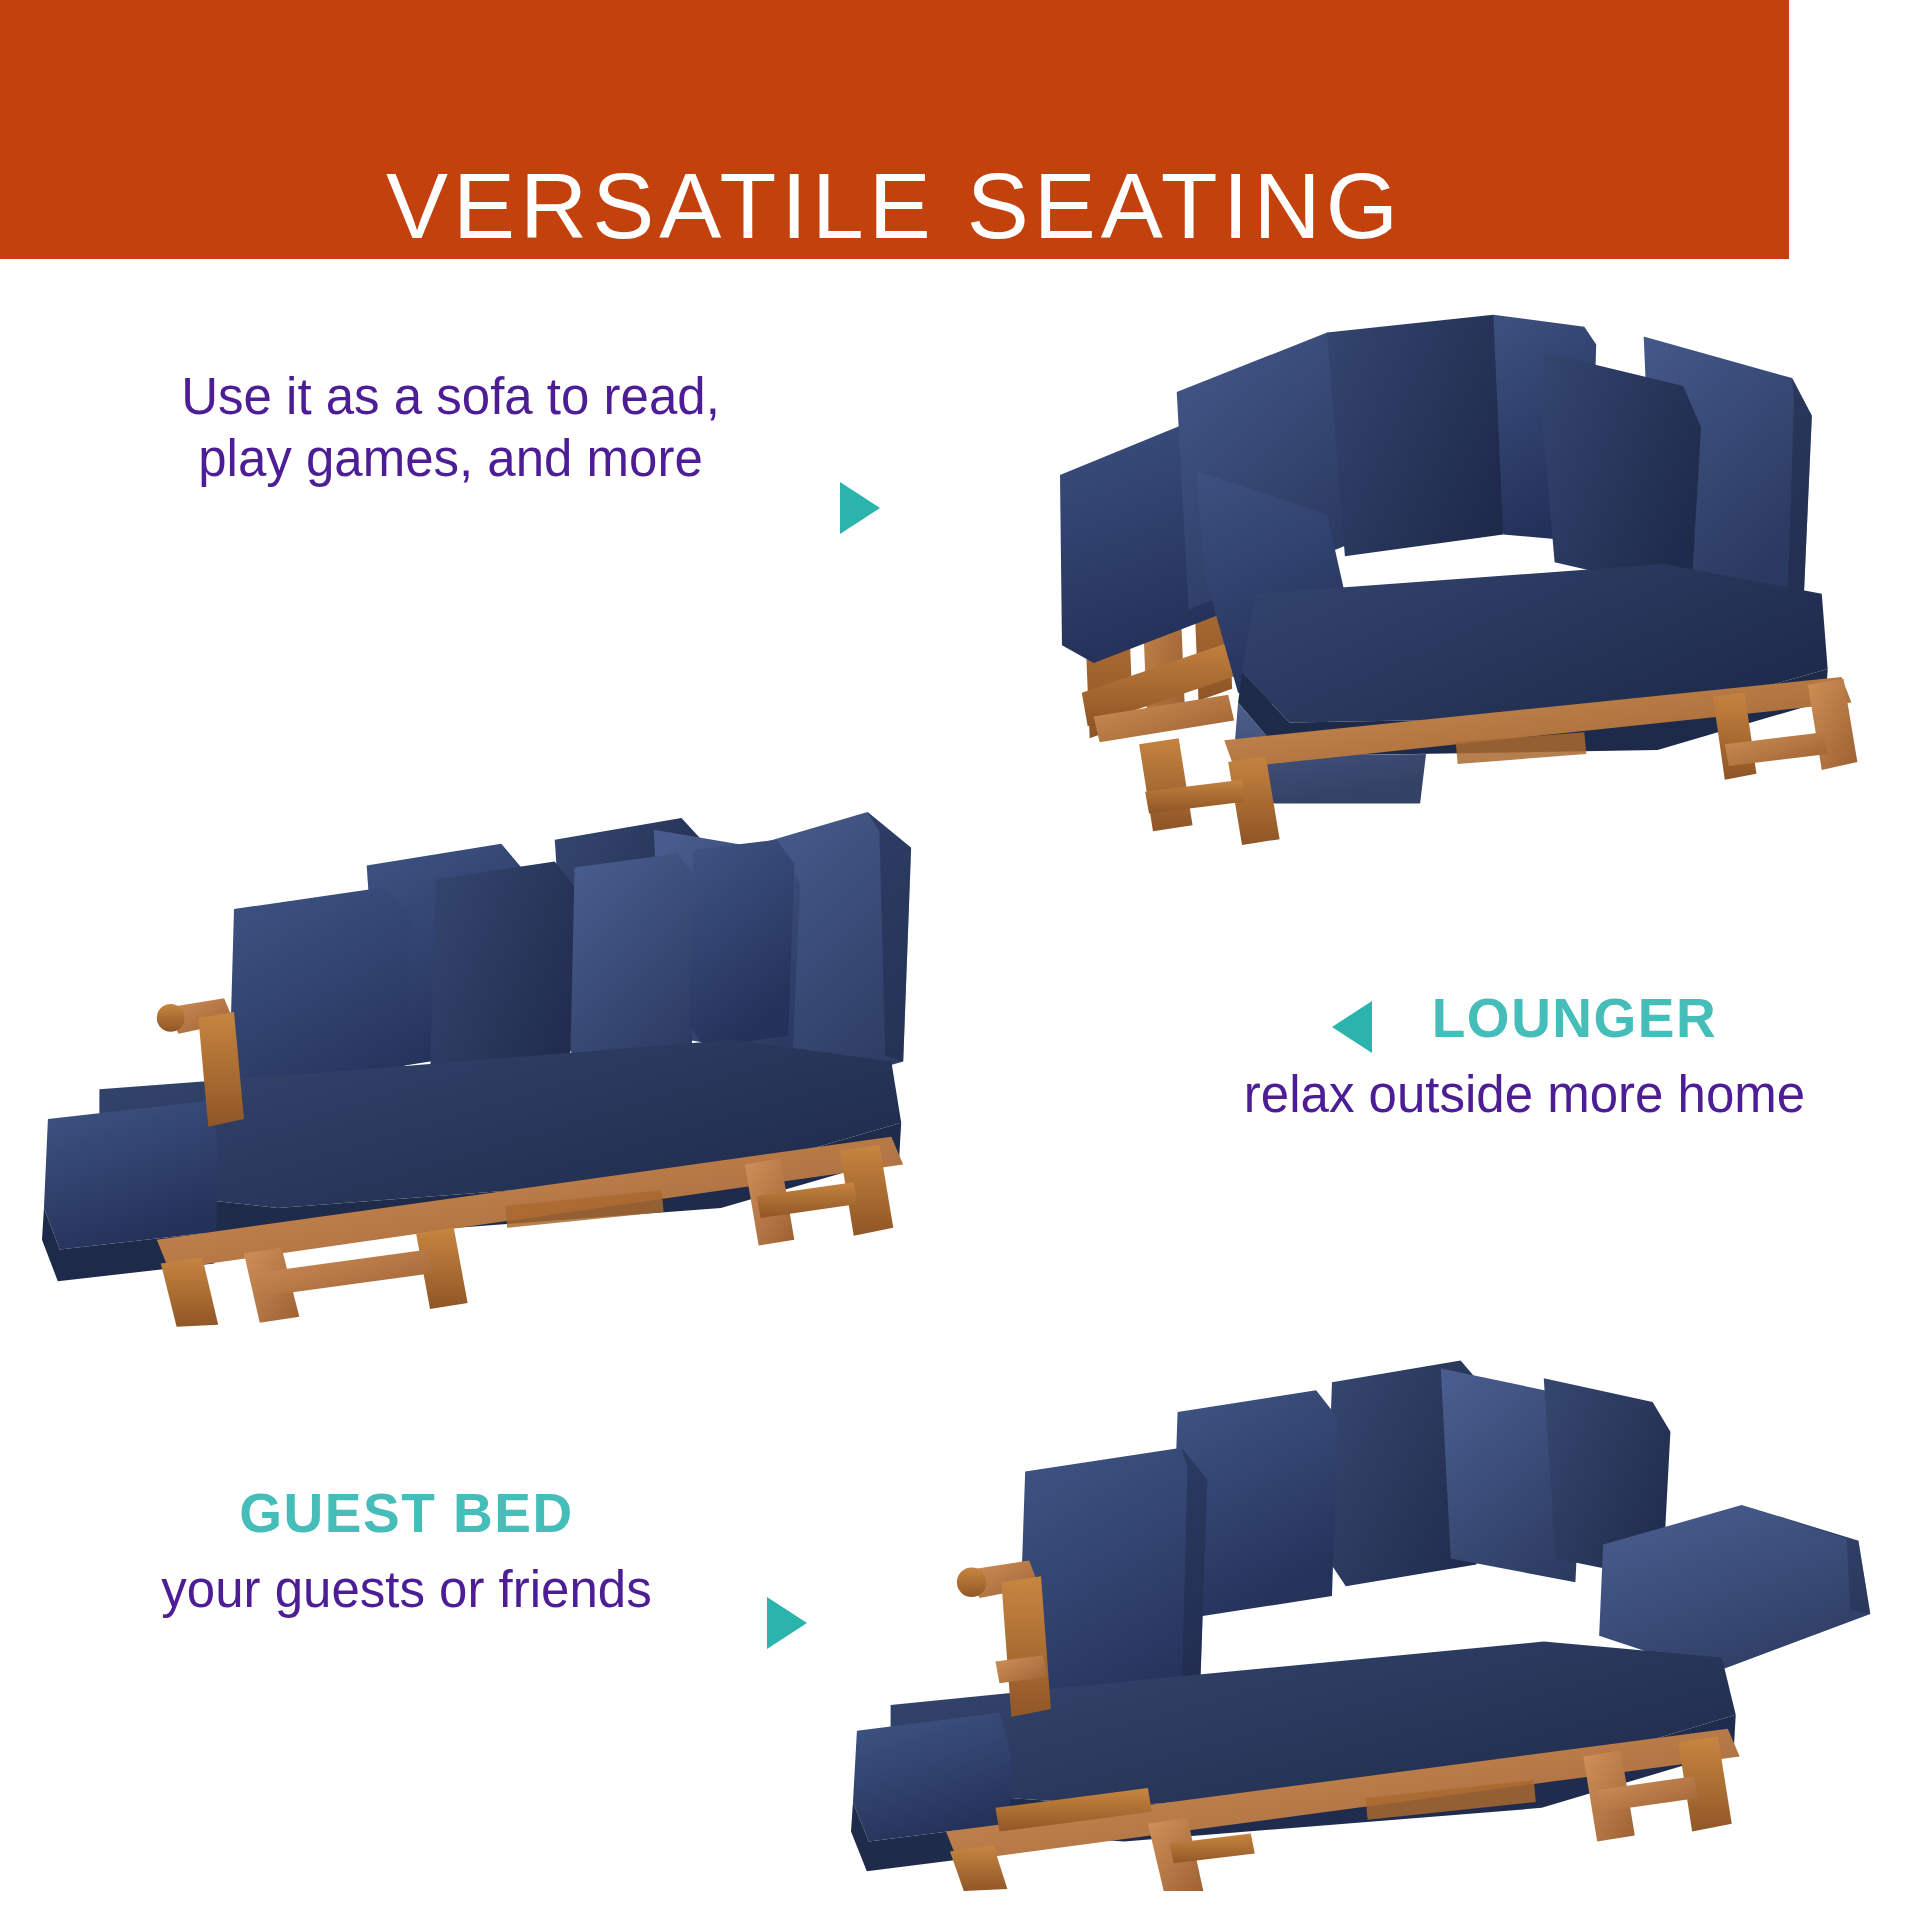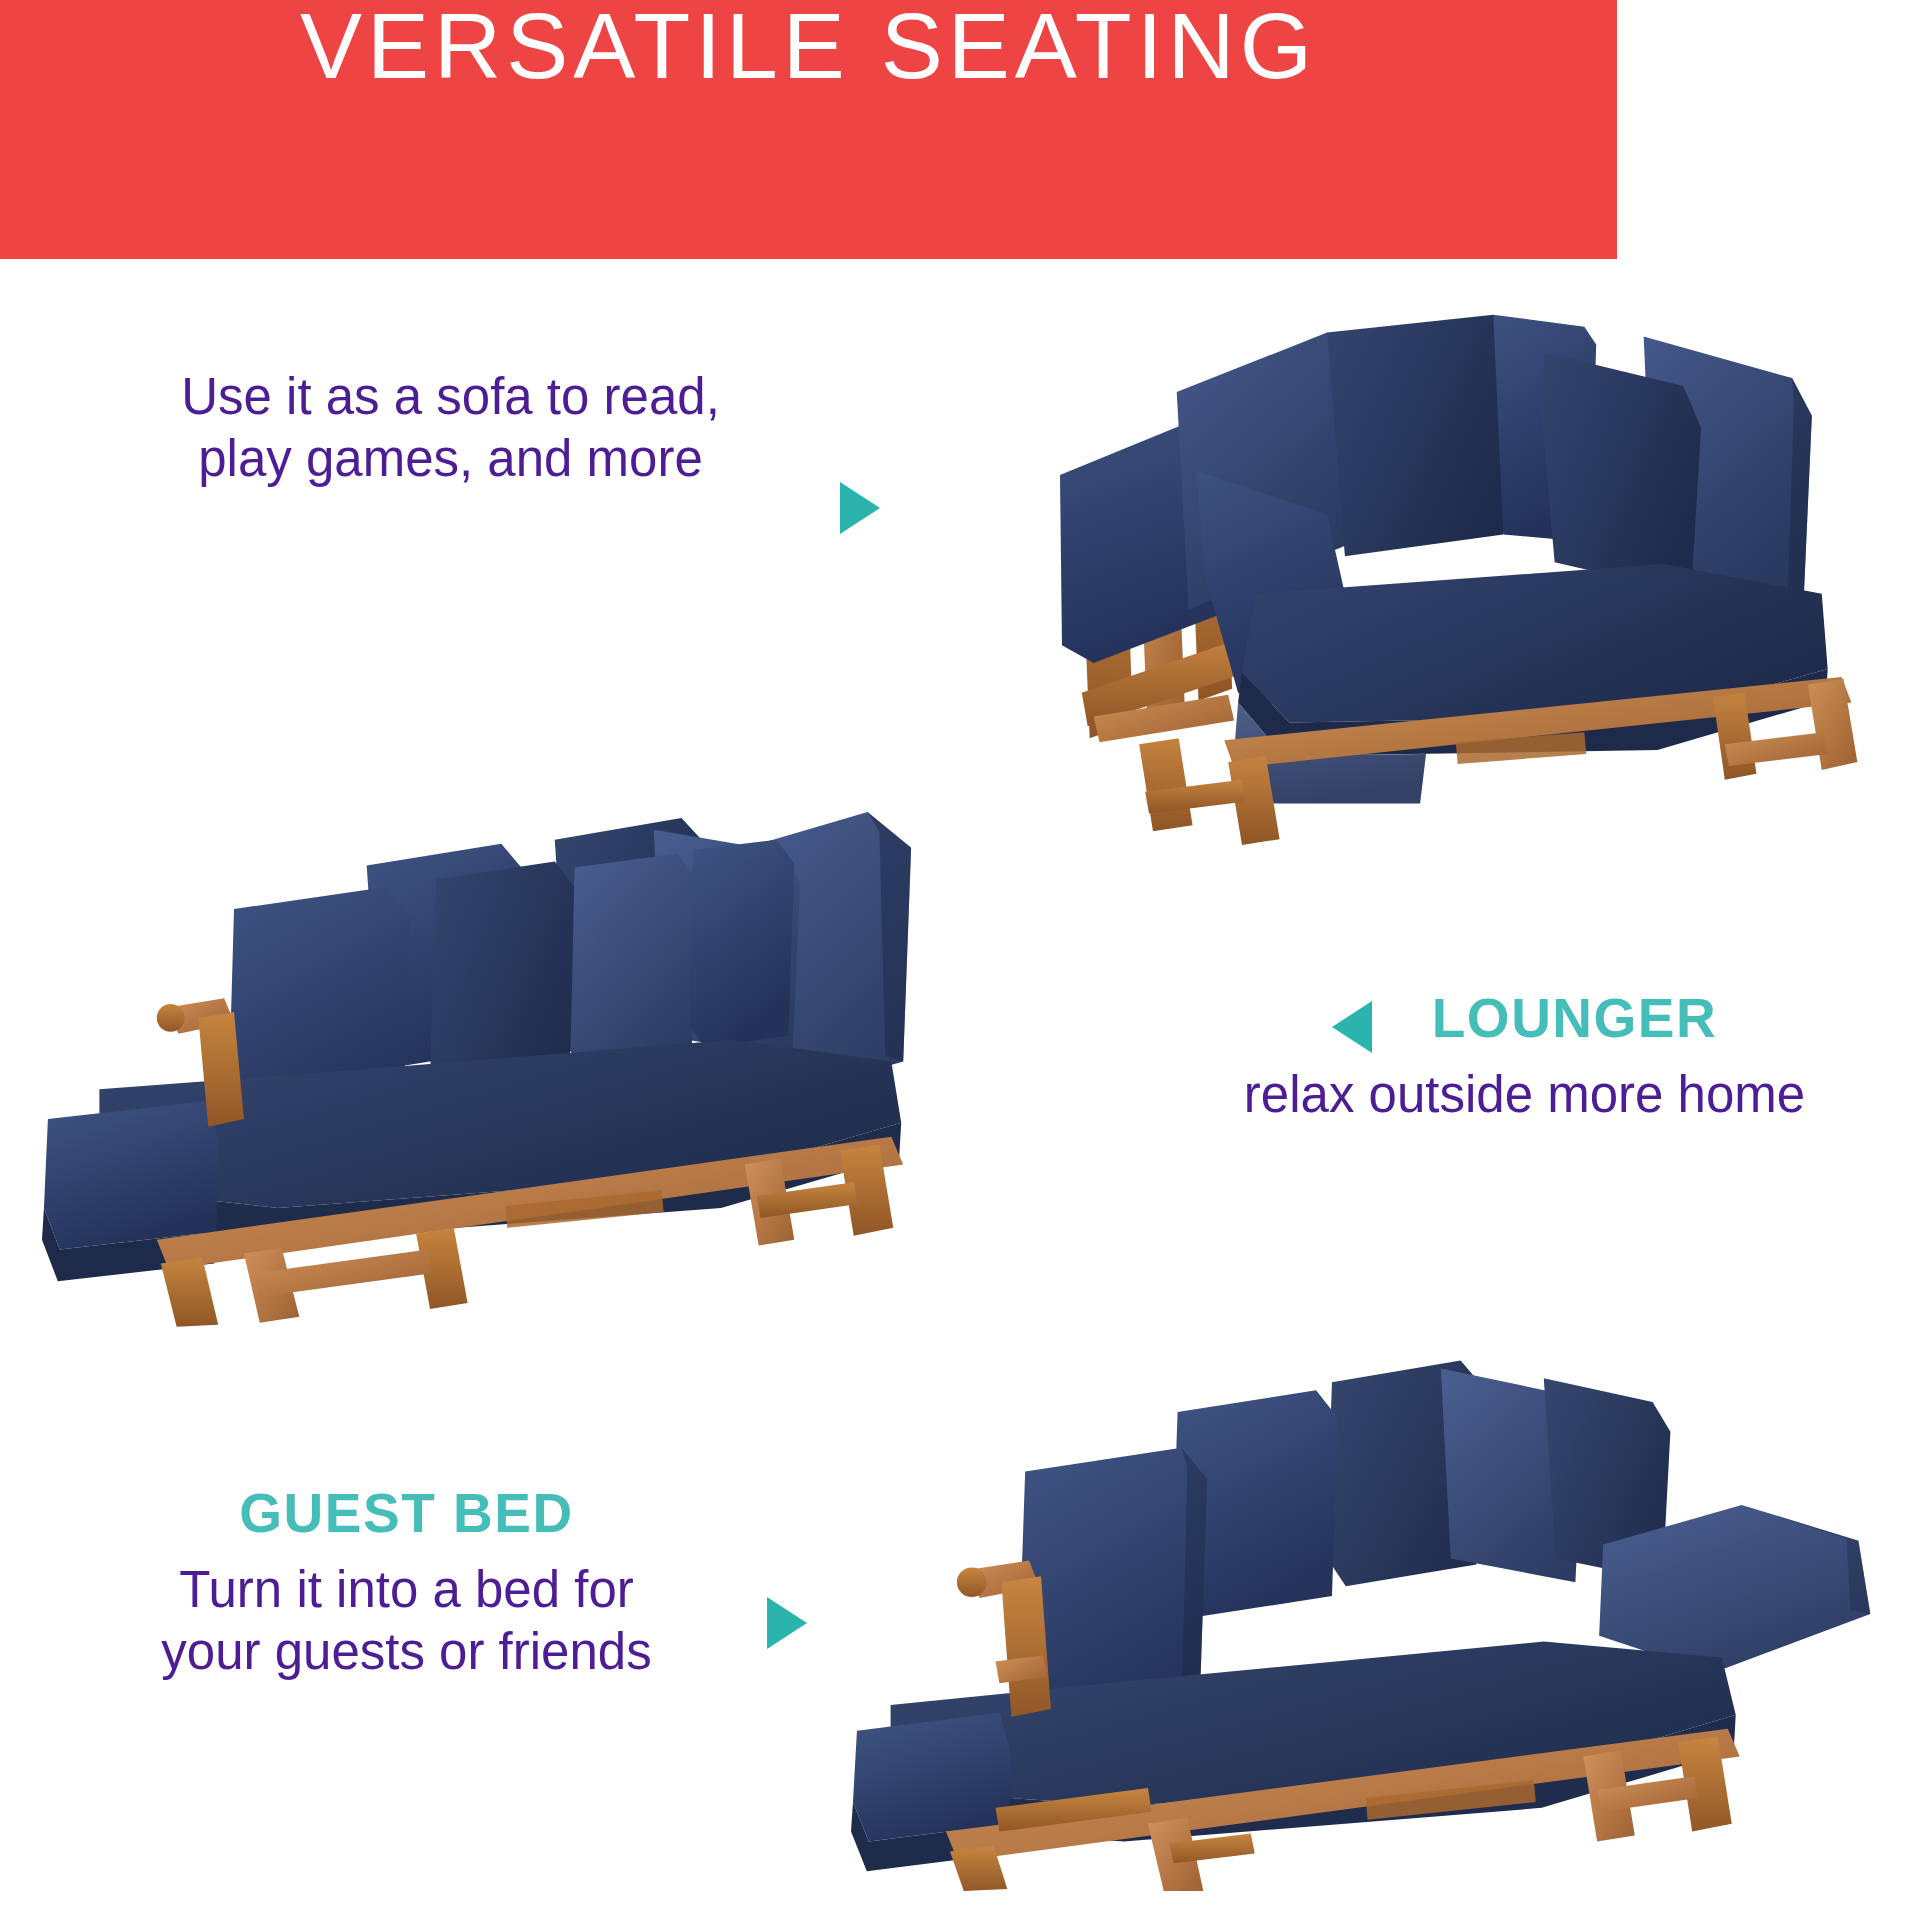--- a/index.html
+++ b/index.html
@@ -13,25 +13,25 @@
     font-family: "Liberation Sans", sans-serif;
     overflow: hidden;
     position: relative;
   }
 
   
   .header-bar {
     position: absolute;
     left: 0;
     top: 0;
-    width: 1617px;
+    width: 1789px;
     height: 259px;
-    background: #ef4444;
+    background: #c2410c;
     display: flex;
-    align-items: flex-start;
+    align-items: flex-end;
     justify-content: center;
   }
   .header-title {
     color: #ffffff;
     font-size: 93px;
     font-weight: 400;
     letter-spacing: 5px;
     line-height: 1;
     font-family: "Liberation Sans", sans-serif;
     white-space: nowrap;
@@ -258,21 +258,20 @@
     <div class="feature-heading">LOUNGER</div>
   </div>
   <div class="feature-desc">
     <span>relax outside more home</span>
   </div>
 </div>
 
 <div class="feature-block" id="block-bed">
   <div class="feature-heading">GUEST BED</div>
   <div class="feature-desc">
-    <span>Turn it into a bed for</span>
     <span>your guests or friends</span>
   </div>
 </div>
 <div class="tri tri-right" id="arrow-bed"></div>
 
 <div class="photo" id="photo-bed">
   <svg viewBox="0 0 1060 580" xmlns="http://www.w3.org/2000/svg">
     <defs>
       <linearGradient id="bnavA" x1="0" y1="0" x2="0.4" y2="1">
         <stop offset="0%" stop-color="#405585"></stop>

